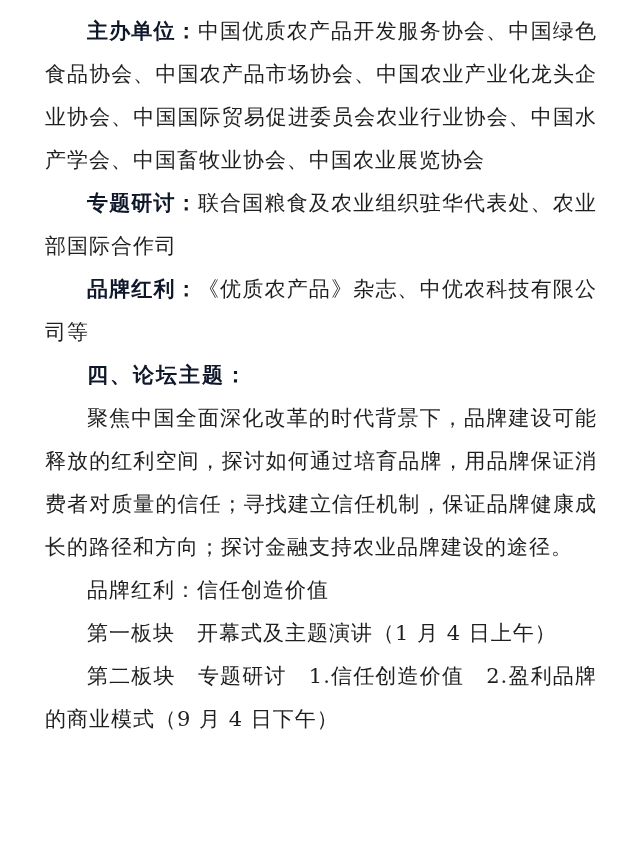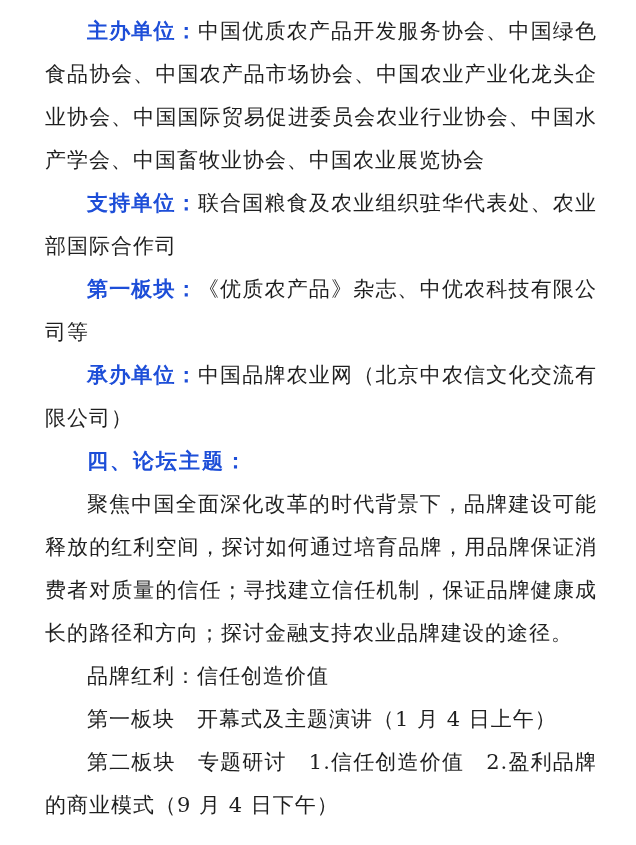--- a/index.html
+++ b/index.html
@@ -23,38 +23,37 @@
   }
   .para {
     margin: 0;
     text-indent: 2em;
     text-align: justify;
   }
   .label,
   .heading {
     font-family: "DejaVu Sans", "Liberation Sans", sans-serif;
     font-weight: bold;
-    color: #1d4ed8;
+    color: #0f172a;
   }
   .heading {
     letter-spacing: 2px;
   }
 </style>
 </head>
 <body>
 
 <div class="page">
 
   <p class="para"><span class="label">主办单位：</span><span>中国优质农产品开发服务协会、中国绿色食品协会、中国农产品市场协会、中国农业产业化龙头企业协会、中国国际贸易促进委员会农业行业协会、中国水产学会、中国畜牧业协会、中国农业展览协会</span></p>
 
-  <p class="para"><span class="label">支持单位：</span><span>联合国粮食及农业组织驻华代表处、农业部国际合作司</span></p>
+  <p class="para"><span class="label">专题研讨：</span><span>联合国粮食及农业组织驻华代表处、农业部国际合作司</span></p>
 
-  <p class="para"><span class="label">第一板块：</span><span>《优质农产品》杂志、中优农科技有限公司等</span></p>
+  <p class="para"><span class="label">品牌红利：</span><span>《优质农产品》杂志、中优农科技有限公司等</span></p>
 
-  <p class="para"><span class="label">承办单位：</span><span>中国品牌农业网（北京中农信文化交流有限公司）</span></p>
 
   <p class="para heading">四、论坛主题：</p>
 
   <p class="para">聚焦中国全面深化改革的时代背景下，品牌建设可能释放的红利空间，探讨如何通过培育品牌，用品牌保证消费者对质量的信任；寻找建立信任机制，保证品牌健康成长的路径和方向；探讨金融支持农业品牌建设的途径。</p>
 
   <p class="para">品牌红利：信任创造价值</p>
 
 
   <p class="para">第一板块　开幕式及主题演讲（1 月 4 日上午）</p>
 

